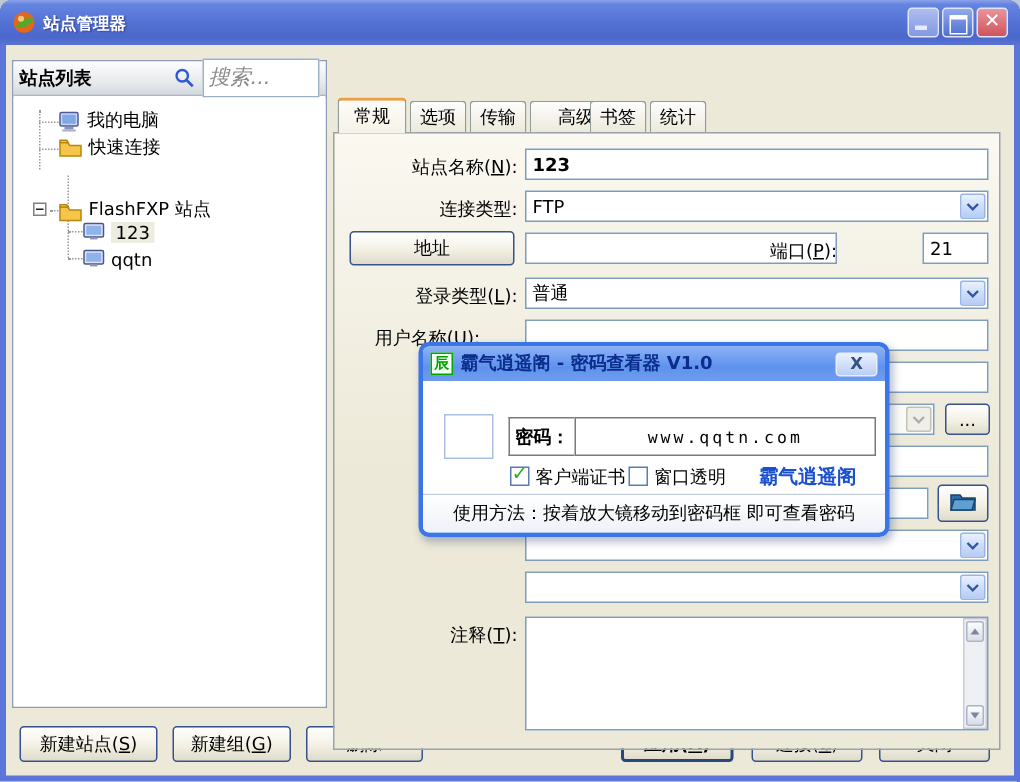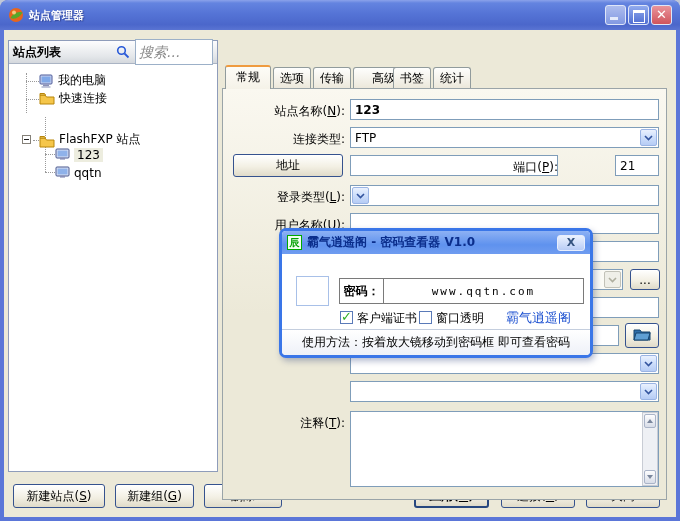--- a/index.html
+++ b/index.html
@@ -90,21 +90,21 @@
     border:1px solid #a8c0e8; background:#fff; }
   .ov-pass-label { position:absolute; left:57px; top:47px; width:44px; height:26px;
     border:1px solid #7a7a7a; border-right:none; background:#fff; font-size:12px; font-weight:bold;
     display:flex; align-items:center; justify-content:center; }
   .ov-pass-field { position:absolute; left:101px; top:47px; width:201px; height:26px;
     border:1px solid #7a7a7a; background:#fff; text-align:center; font-size:11px;
     letter-spacing:2px; font-family:"DejaVu Sans Mono","Liberation Mono",monospace; }
   .ov-cb { position:absolute; top:80px; width:13px; height:13px; border:1px solid #5a7ab8; background:#fff; }
   .ov-cb .chk { position:absolute; left:0px; top:-3px; color:#2fae25; font-weight:bold; font-size:13px; }
   .ov-cb-label { position:absolute; top:79px; font-size:12px; }
-  .ov-link { position:absolute; left:224px; top:78px; font-size:13px; font-weight:normal; color:#1a4fd0; }
+  .ov-link { position:absolute; left:224px; top:78px; font-size:13px; font-weight:bold; color:#1a4fd0; }
   .ov-status { position:absolute; left:0; right:0; bottom:0; height:26px;
     border-top:1px solid #c4cede; background:linear-gradient(180deg,#ffffff,#eef1f8);
     border-radius:0 0 4px 4px; text-align:center; font-size:12px; line-height:25px; white-space:nowrap; }
   u { text-decoration:underline; }
 </style>
 </head>
 <body>
 
 <div class="window">
 
@@ -205,28 +205,29 @@
         </span>
       </div>
 
       <button class="btn" style="position:absolute; left:10px; top:65px; width:110px; height:23px;">地址</button>
       <input class="tfield" style="left: 127px; top: 66px; width: 208px;" value="">
       <div class="flabel mn" style="left:277px; top:70px; width:58px;">端口(<u>P</u>):</div>
       <input class="tfield" style="left: 392px; top: 66px; width: 44px;" value="21">
 
       <div class="flabel mn" style="left:2px; top:100px;">登录类型(<u>L</u>):</div>
       <div class="combo" style="left:127px; top:96px; width:309px;">
+        <span class="combo-text">普通</span>
         <span class="combo-btn">
           <svg width="9" height="6" viewBox="0 0 9 6">
               <path d="M1 1 L4.5 4.5 L8 1" stroke="#33549e" stroke-width="1.6" fill="none"></path>
             </svg>
         </span>
       </div>
 
-      <div class="flabel mn" style="left:2px; top:128px;">用户名称(<u>U</u>):</div>
+      <div class="flabel mn" style="left:2px; top:128px;text-align:center;">用户名称(<u>U</u>):</div>
       <input class="tfield" style="left: 127px; top: 124px; width: 309px;" value="">
 
       <div class="flabel mn" style="left:2px; top:156px;">密码(<u>W</u>):</div>
       <input class="tfield" style="left: 127px; top: 152px; width: 309px; font-weight: bold;" value="************">
 
       <div class="flabel" style="left:2px; top:184px;">客户端证书:</div>
       <div class="combo disabled" style="left:127px; top:180px; width:273px;">
         <span class="combo-text">(无)</span>
         <span class="combo-btn">
           <svg width="9" height="6" viewBox="0 0 9 6">

